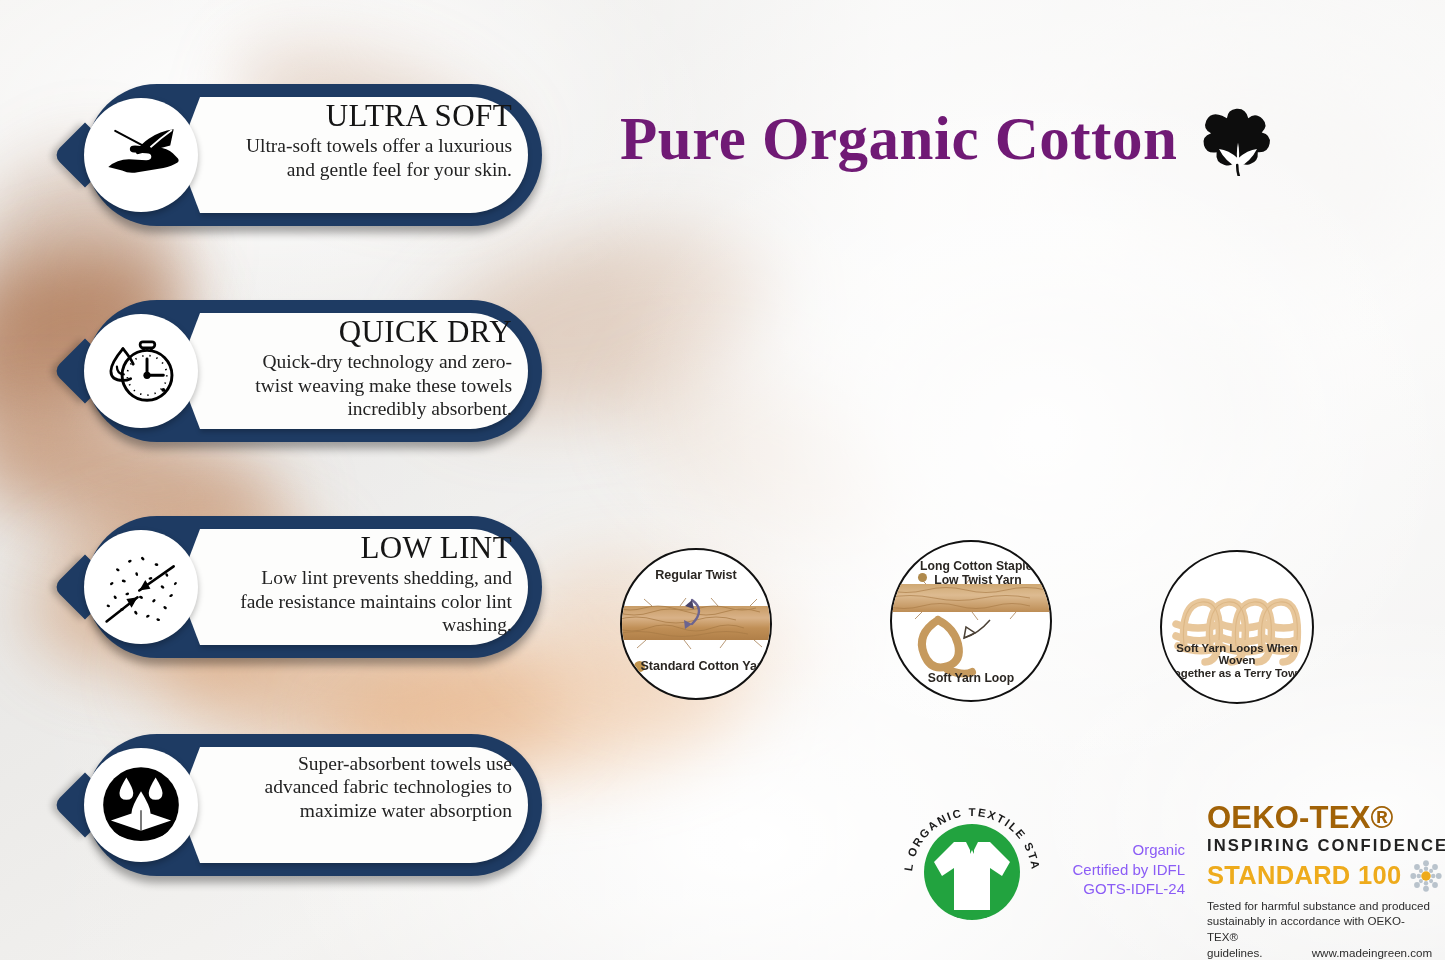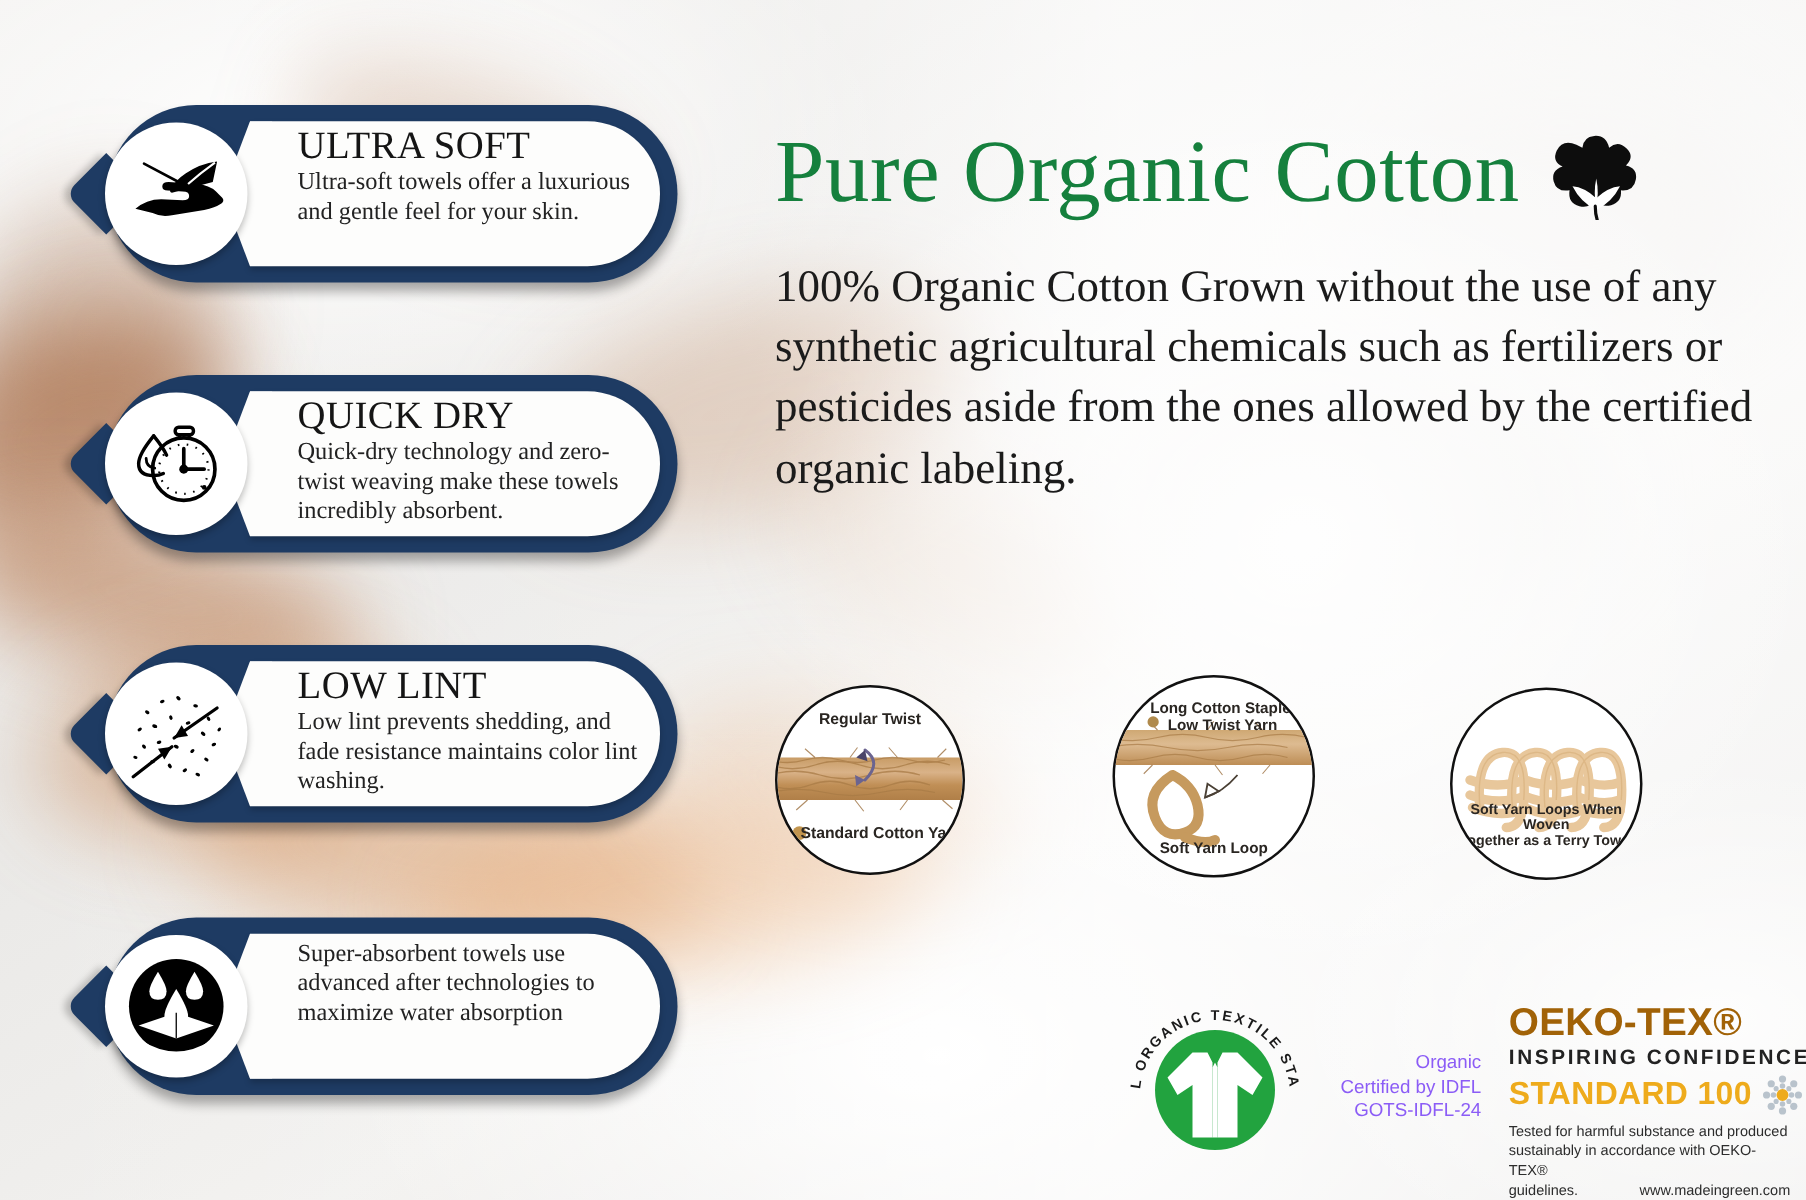--- a/index.html
+++ b/index.html
@@ -34,21 +34,21 @@
   #bg .b12{left:1080px;top:60px;width:340px;height:220px;background:rgba(236,234,231,.8);}
   #bg .veil{
     position:absolute;inset:0;
     background:
       radial-gradient(ellipse 42% 55% at 72% 45%, rgba(255,255,255,.92) 0%, rgba(255,255,255,0) 70%),
       radial-gradient(ellipse 35% 30% at 95% 85%, rgba(255,255,255,.85) 0%, rgba(255,255,255,0) 72%),
       linear-gradient(90deg, rgba(255,255,255,0) 0%, rgba(255,255,255,.25) 42%, rgba(255,255,255,.72) 62%, rgba(255,255,255,.62) 100%);
   }
 
   
-  .cards{position:absolute;left:0;top:0;width:580px;height:960px;z-index:3;}
+  .cards{position:absolute;left:0;top:0;width:580px;height:960px;z-index:3;text-align:right;}
   .card{position:absolute;left:62px;width:480px;height:142px;}
   .card .pill{
     position:absolute;left:24px;top:0;width:456px;height:100%;
     background:#1e3b63;border-radius:72px;
     box-shadow:0 7px 9px rgba(0,0,0,.33);
   }
   .card .tail{
     position:absolute;left:0px;top:50%;width:46px;height:46px;
     transform:translateY(-50%) rotate(45deg);
     background:#1e3b63;border-radius:0 0 0 10px;
@@ -80,21 +80,21 @@
     font-family:"Liberation Serif", serif;
   }
 
   
   .right{position:absolute;left:612px;top:0;width:833px;height:960px;z-index:3;}
   .headline{
     position:absolute;left:8px;top:100px;
     display:flex;align-items:center;gap:20px;
   }
   .headline .h1{
-    font-size:71px;line-height:1;color:#15803d;font-weight:400;
+    font-size:61px;line-height:1;color:#701a75;font-weight:700;
     letter-spacing:.5px;white-space:nowrap;font-family:"Liberation Serif", serif;
   }
   .headline .cotton-icon{width:82px;height:76px;flex:0 0 auto;}
   .body-copy{
     position:absolute;left:8px;top:205px;width:800px;
     font-size:36px;line-height:1.34;color:#1b1b1b;font-weight:400;
     font-family:"Liberation Serif", serif;
   }
 
   
@@ -265,41 +265,40 @@
         <circle cx="50" cy="50" r="44" fill="#000"></circle>
         <path d="M33 18 q-8 13-8 18 0 8 8 8 8 0 8-8 0-5-8-18z" fill="#fff"></path>
         <path d="M67 18 q-8 13-8 18 0 8 8 8 8 0 8-8 0-5-8-18z" fill="#fff"></path>
         <path d="M50 34 q-11 18-11 25 0 11 11 11 11 0 11-11 0-7-11-25z" fill="#fff"></path>
         <path d="M15 68 L50 56 L85 68 L50 80 Z" fill="#fff"></path>
         <path d="M50 56 L50 80" stroke="#000" stroke-width="1.2"></path>
         <path d="M18 82 q16 10 32 10 16 0 32-10 -16 16-32 16 -16 0-32-16z" fill="#fff"></path>
       </svg>
     </div>
     <div class="txt">
-      <p>Super-absorbent towels use advanced after technologies to maximize water absorption</p>
+      <p>Super-absorbent towels use advanced fabric technologies to maximize water absorption</p>
     </div>
   </div>
 
 </div>
 
 <div class="right">
 
   <div class="headline">
     <div class="h1">Pure Organic Cotton</div>
     <svg class="cotton-icon" viewBox="0 0 100 96">
       <path d="M30 20 q-14-6-20 6 -5 11 6 16 -12 4-9 15 3 11 16 9 -2 13 10 16 11 3 15-8
                6 10 17 7 11-3 10-15 13 1 15-11 2-11-10-14 9-9 1-17 -9-9-18-1 -3-13-15-12
                -11 1-12 12z" fill="#0d0d0d"></path>
       <path d="M50 86 q-16-8-24-24 12 1 24 12 12-11 24-12 -8 16-24 24z" fill="#ffffff"></path>
       <path d="M50 84 q-3-16 0-30 3 14 0 30z" fill="#ffffff"></path>
       <path d="M49 82 q0 8 2 14" stroke="#0d0d0d" stroke-width="3.2" fill="none" stroke-linecap="round"></path>
     </svg>
   </div>
 
-  <div class="body-copy">100% Organic Cotton Grown without the use of any synthetic agricultural chemicals such as fertilizers or pesticides aside from the ones allowed by the certified organic labeling.</div>
 
   <div class="diagrams">
 
     <div class="dia d2">
       <svg viewBox="0 0 158 158" style="position:absolute;inset:0;width:100%;height:100%;">
         <defs>
           <linearGradient id="yarn2" x1="0" y1="0" x2="0" y2="1">
             <stop offset="0%" stop-color="#cfa873"></stop>
               <stop offset="40%" stop-color="#ddbb91"></stop>
             <stop offset="100%" stop-color="#bd8d55"></stop>

